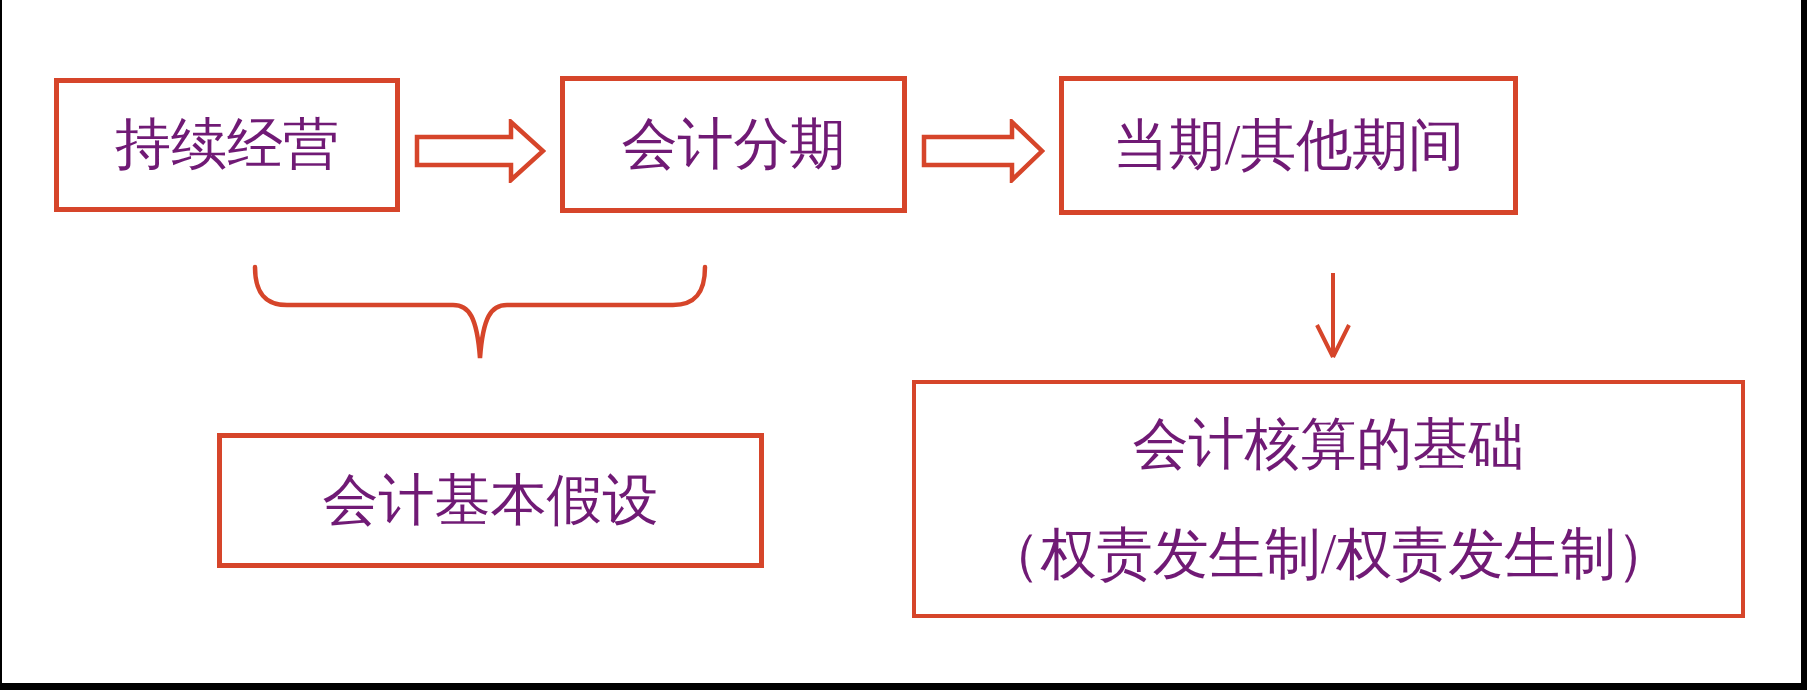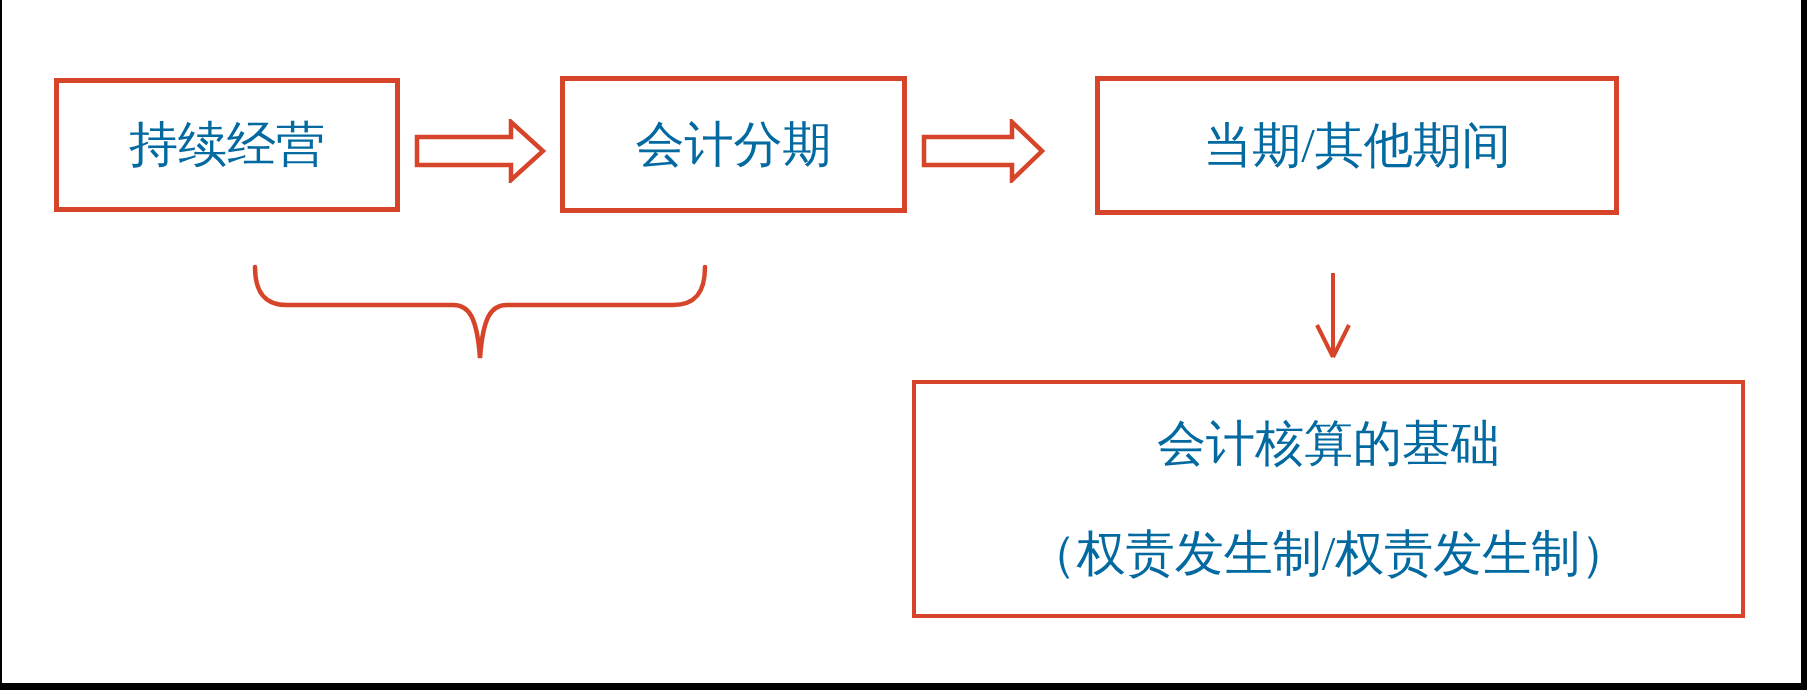--- a/index.html
+++ b/index.html
@@ -20,28 +20,28 @@
     border-bottom: 7px solid #000000;
   }
   .box {
     position: absolute;
     box-sizing: border-box;
     border: 5px solid var(--accent, #d6452a);
     background: #ffffff;
     display: flex;
     align-items: center;
     justify-content: center;
-    color: #0369a1;
-    font-size: 49px;
+    color: #701a75;
+    font-size: 56px;
     line-height: 1.1;
     white-space: nowrap;
   }
   .box1 { left: 52px;  top: 78px;  width: 346px; height: 134px; }
   .box2 { left: 558px; top: 76px;  width: 347px; height: 137px; text-align: center; }
-  .box3 { left: 1057px;top: 76px;  width: 524px; height: 139px; margin-left: 36px; }
+  .box3 { left: 1057px;top: 76px;  width: 459px; height: 139px; }
   .box4 { left: 215px; top: 433px; width: 547px; height: 135px; }
   .box5 {
     left: 910px; top: 380px; width: 833px; height: 238px;
     border-width: 4px;
     flex-direction: column;
     justify-content: center;
     line-height: 110px;
   }
   .icon-abs { position: absolute; }
   .arrow1 { left: 412px; top: 119px; }
@@ -71,20 +71,23 @@
   </svg>
 
   <div class="box box3">
     <span>当期/其他期间</span>
   </div>
 
   <svg class="icon-abs brace" width="458" height="100" viewBox="0 0 458 100">
     <path d="M4 4 C4 30 14 42 36 42 L202 42 C218 42 226 54 229 95 C232 54 240 42 256 42 L422 42 C444 42 454 30 454 4" fill="none" stroke="var(--accent, #d6452a)" stroke-width="4.5" stroke-linecap="round"></path>
   </svg>
 
+  <div class="box box4">
+    <span>会计基本假设</span>
+  </div>
 
   <svg class="icon-abs darrow" width="40" height="90" viewBox="0 0 40 90">
     <path d="M20 2 V82 M4 54 L20 86 M36 54 L20 86" fill="none" stroke="var(--accent, #d6452a)" stroke-width="4"></path>
   </svg>
 
   <div class="box box5">
     <span>会计核算的基础</span>
     <span>（权责发生制/权责发生制）</span>
   </div>
 

